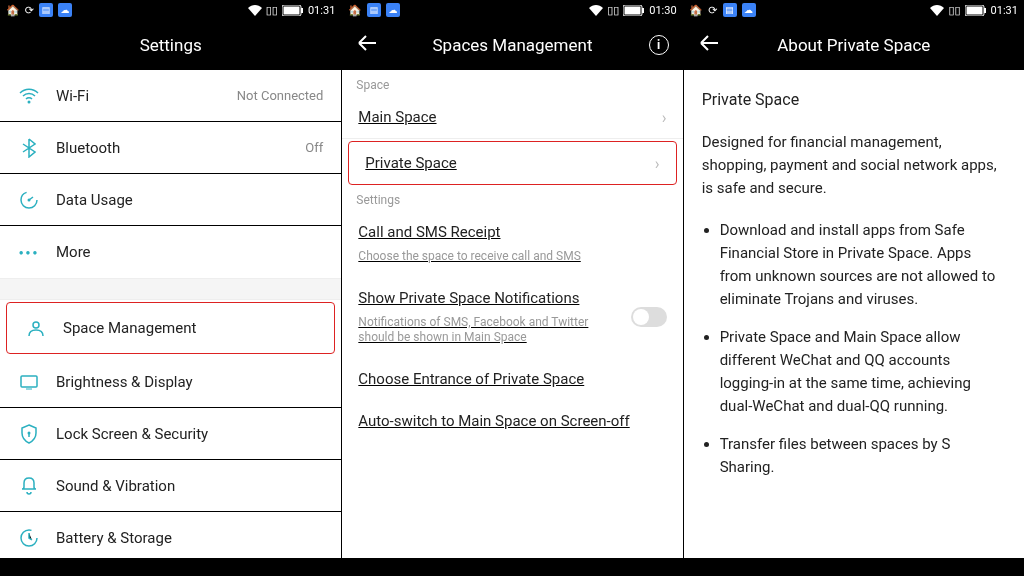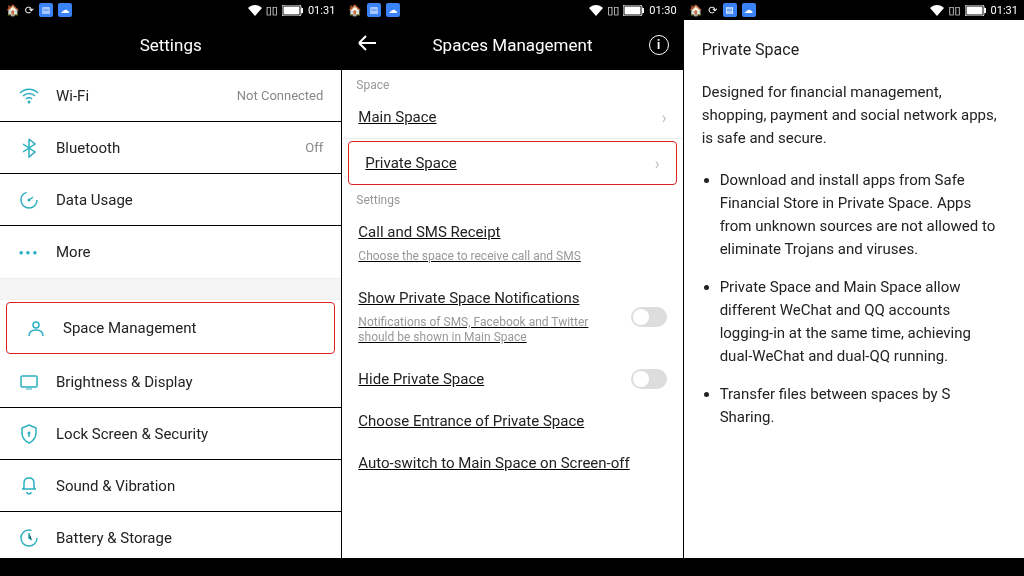--- a/index.html
+++ b/index.html
@@ -273,24 +273,20 @@
     <div class="mrow">
       <div class="title">Call and SMS Receipt</div>
       <div class="sub">Choose the space to receive call and SMS</div>
     </div>
     <div class="mrow">
       <div class="title" style="padding-right:50px;">Show Private Space Notifications</div>
       <div class="sub" style="padding-right:50px;">Notifications of SMS, Facebook and Twitter should be shown in Main Space</div>
       <div class="toggle"></div>
     </div>
     <div class="mrow">
-      <div class="title">Hide Private Space</div>
-      <div class="toggle"></div>
-    </div>
-    <div class="mrow">
       <div class="title">Choose Entrance of Private Space</div>
     </div>
     <div class="mrow">
       <div class="title">Auto-switch to Main Space on Screen-off</div>
     </div>
   </div>
   <div class="navbar"></div>
 </div>
 
 <div class="panel">
@@ -311,20 +307,26 @@
       <span class="sb-ico">
           <svg width="22" height="11" viewBox="0 0 22 11">
             <rect x="0" y="0" width="19" height="11" rx="2" fill="none" stroke="#fff"></rect>
             <rect x="1.5" y="1.5" width="16" height="8" fill="#fff"></rect>
             <rect x="19" y="3" width="2" height="5" fill="#fff"></rect>
           </svg>
         </span>
       <span>01:31</span>
     </div>
   </div>
+  <div class="appbar">
+    <span class="back"><svg width="22" height="22" viewBox="0 0 22 22">
+          <path fill="none" stroke="#fff" stroke-width="2" d="M20 11H3m0 0l7-7m-7 7l7 7"></path>
+        </svg></span>
+    <span>About Private Space</span>
+  </div>
   <div class="content">
     <div class="about">
       <h3>Private Space</h3>
       <p>Designed for financial management, shopping, payment and social network apps, is safe and secure.</p>
       <ul>
         <li>Download and install apps from Safe Financial Store in Private Space. Apps from unknown sources are not allowed to eliminate Trojans and viruses.</li>
         <li>Private Space and Main Space allow different WeChat and QQ accounts logging-in at the same time, achieving dual-WeChat and dual-QQ running.</li>
         <li>Transfer files between spaces by S Sharing.</li>
       </ul>
     </div>

